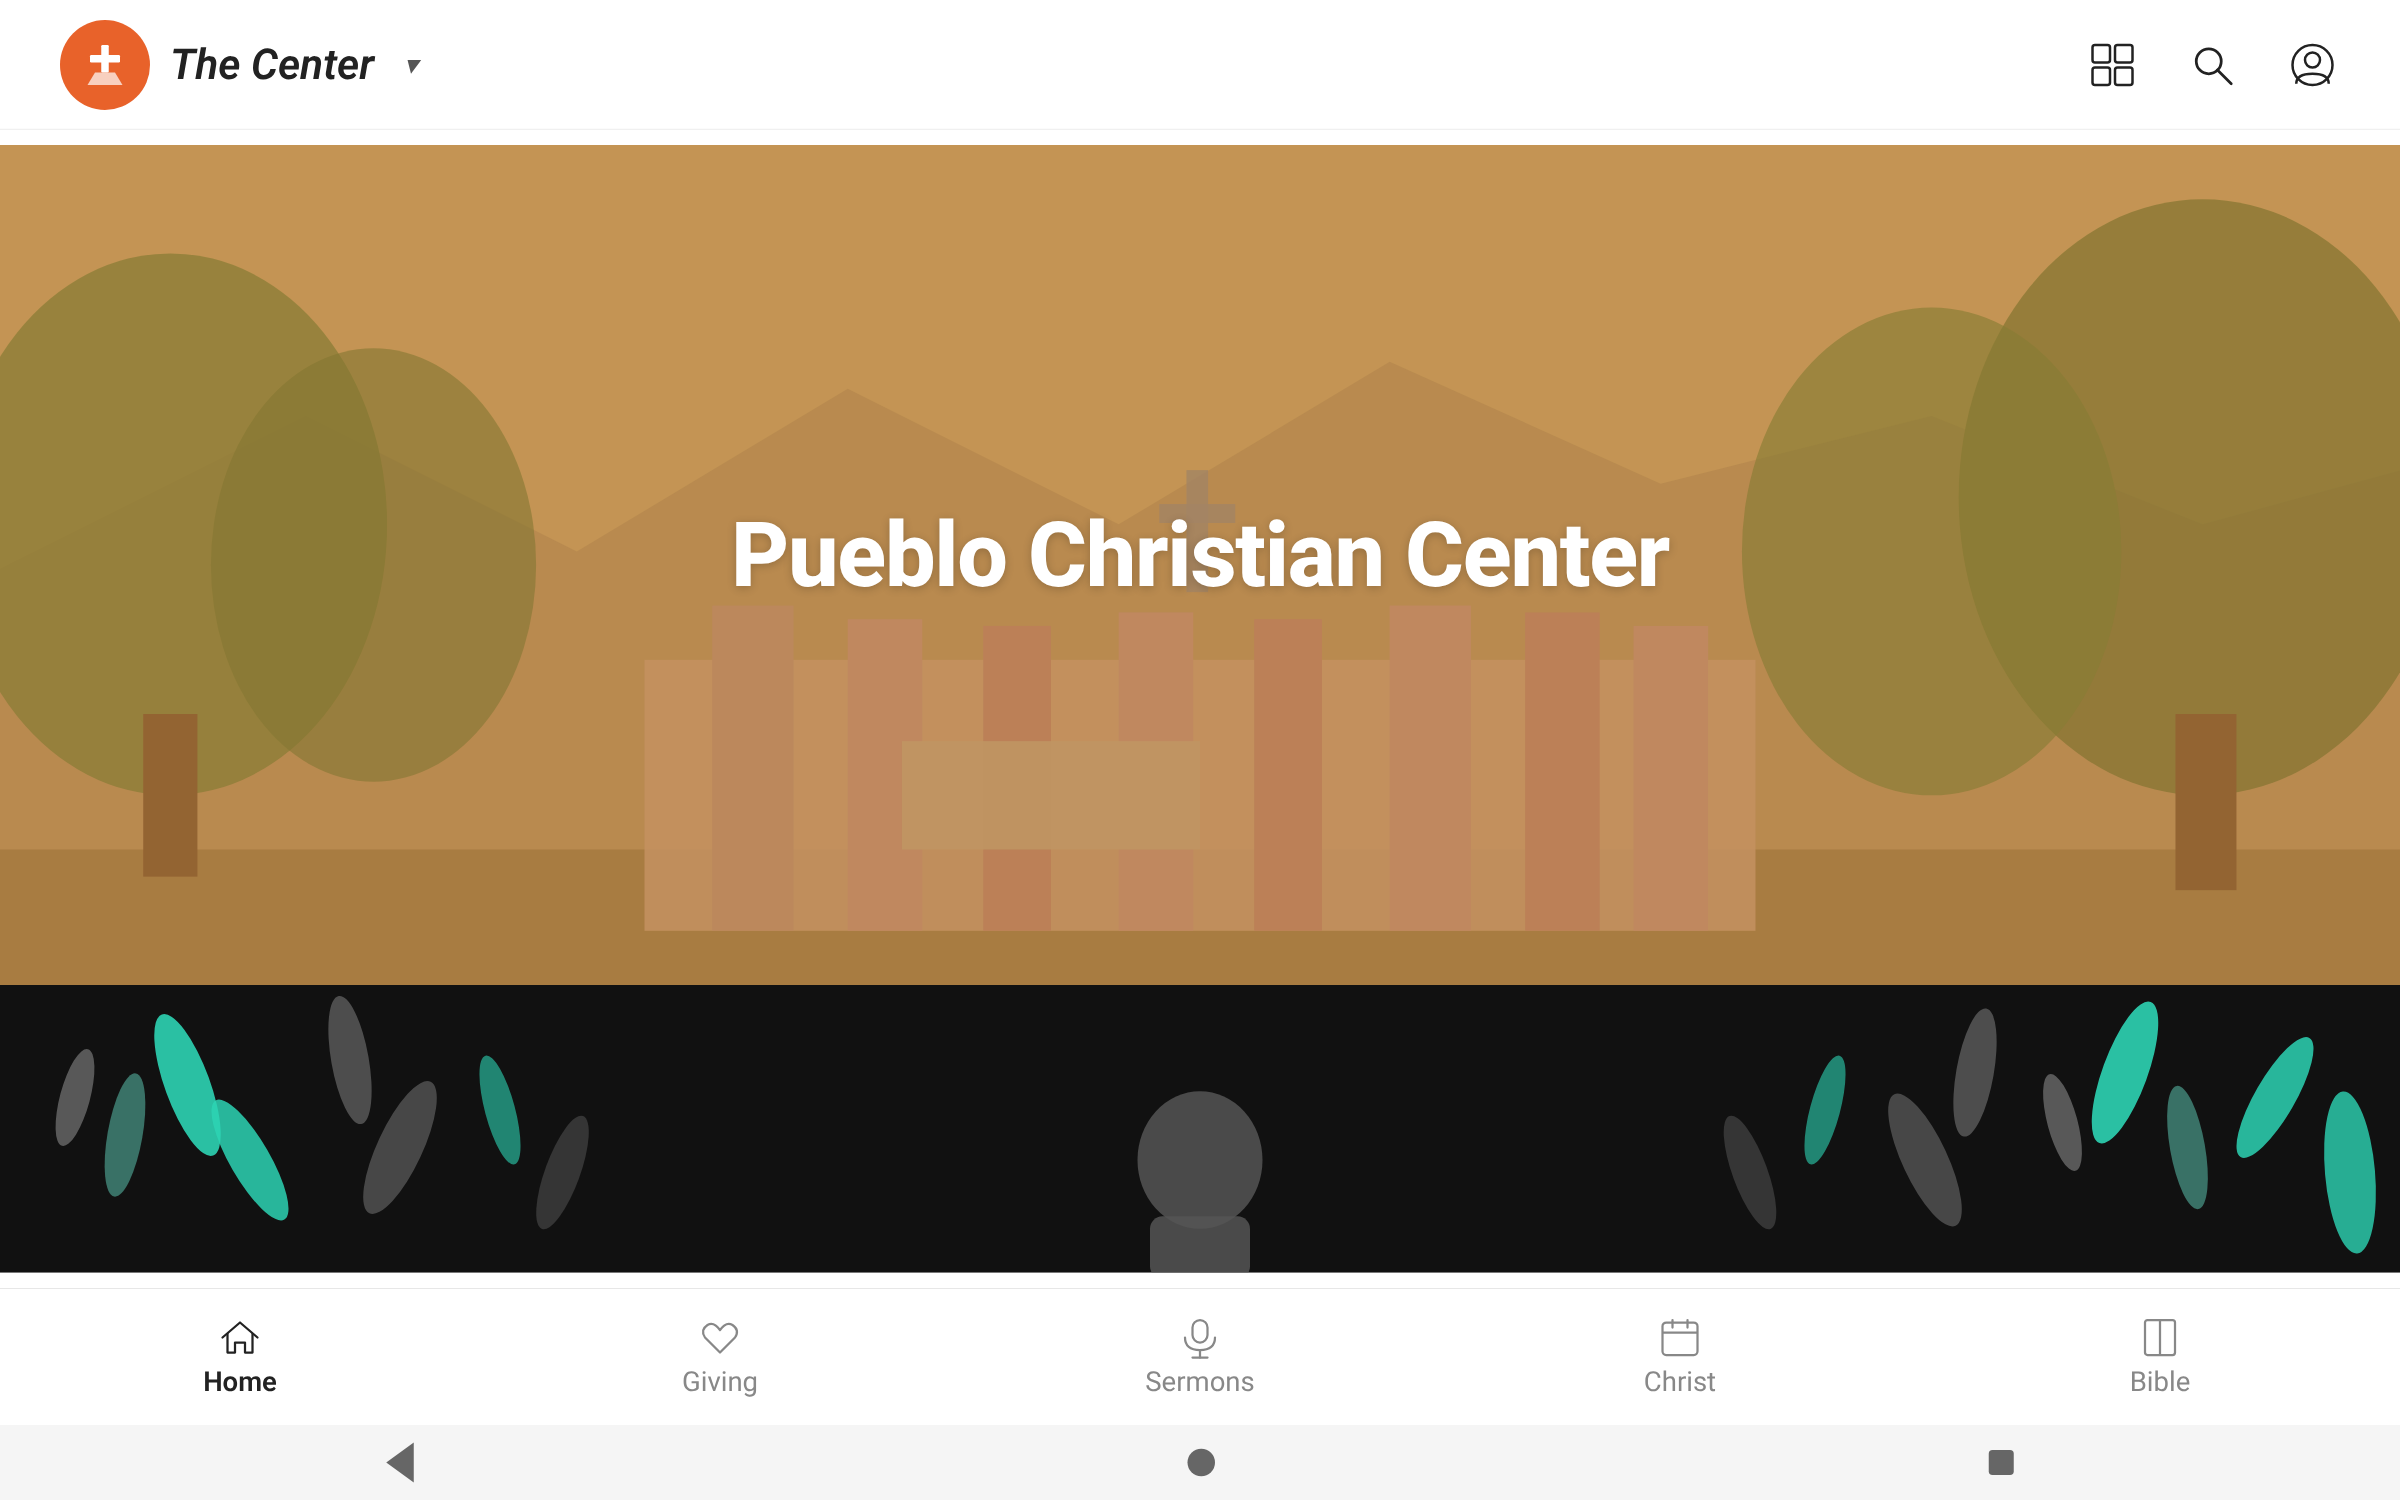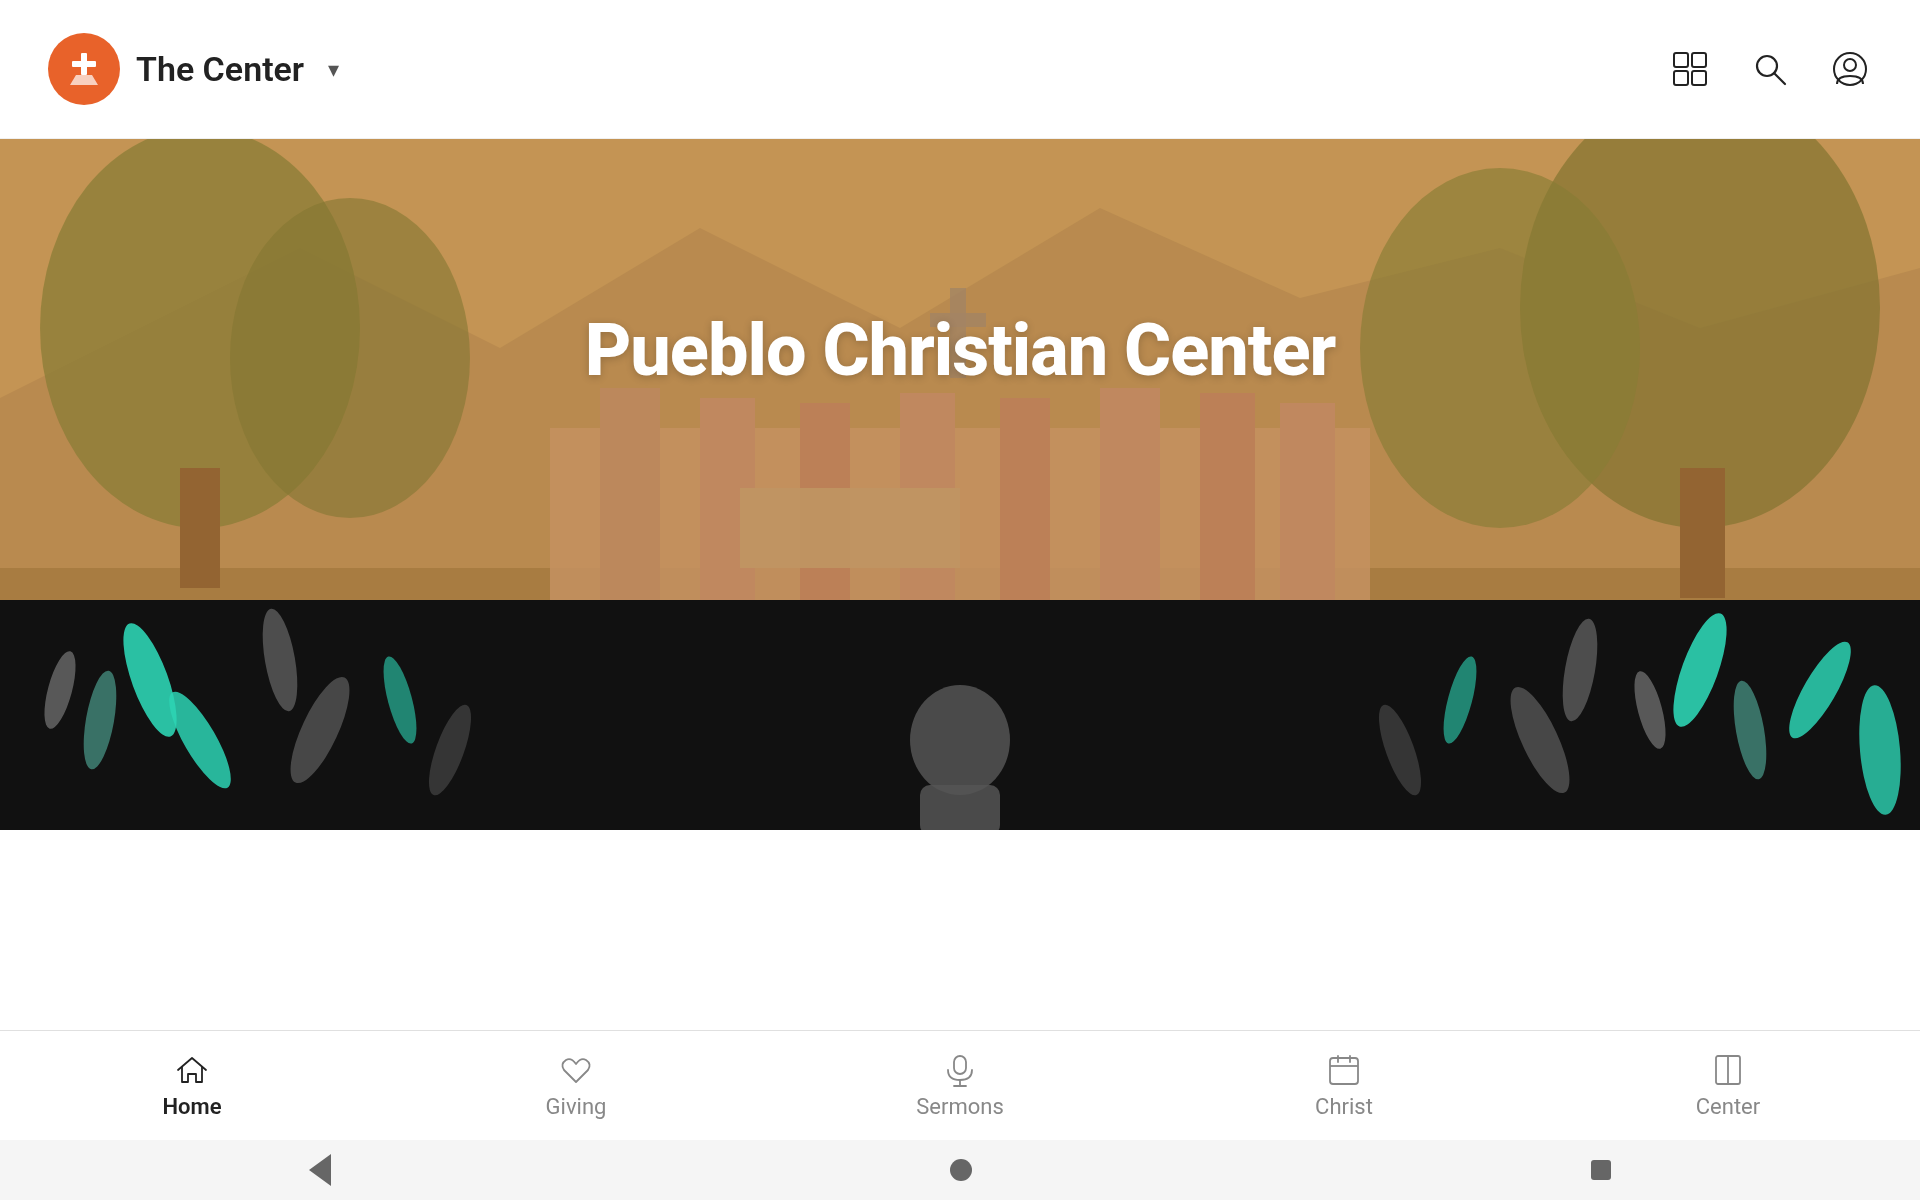--- a/index.html
+++ b/index.html
@@ -12,28 +12,29 @@
       overflow: hidden;
       position: relative;
     }
 
     
     .header {
       position: fixed;
       top: 0;
       left: 0;
       right: 0;
-      height: 139px;
+      height: 104px;
       background: #fff;
       display: flex;
       align-items: center;
       justify-content: space-between;
       padding: 16px 48px;
       z-index: 100;
       border-bottom: 1px solid #f0f0f0;
+      font-style: italic;
     }
 
     .header-left {
       display: flex;
       align-items: center;
       gap: 16px;
     }
 
     .logo-circle {
       width: 72px;
@@ -83,21 +84,21 @@
       height: 38px;
       stroke: #222;
       fill: none;
       stroke-width: 2;
     }
 
     
     .hero {
       margin-top: 116px;
       width: 100%;
-      height: 484px;
+      height: 672px;
       position: relative;
       overflow: hidden;
     }
 
     .hero-text {
       position: absolute;
       top: 50%;
       left: 50%;
       transform: translate(-50%, -50%);
       text-align: center;
@@ -386,21 +387,21 @@
       <line x1="24" y1="4" x2="24" y2="10" stroke="#888" stroke-width="1.8" stroke-linecap="round"></line>
     </svg>
     <span class="nav-label">Christ</span>
   </div>
 
   <div class="nav-item">
     <svg viewBox="0 0 36 36" xmlns="http://www.w3.org/2000/svg">
       <rect x="6" y="4" width="24" height="28" rx="2" stroke="#888" stroke-width="1.8" fill="none"></rect>
       <line x1="18" y1="4" x2="18" y2="32" stroke="#888" stroke-width="1.8"></line>
     </svg>
-    <span class="nav-label">Center</span>
+    <span class="nav-label">Bible</span>
   </div>
 
 </nav>
 
 <div class="system-bar">
   <div class="sys-btn">
     <div class="sys-btn-back"></div>
   </div>
   <div class="sys-btn">
     <div class="sys-btn-home"></div>

